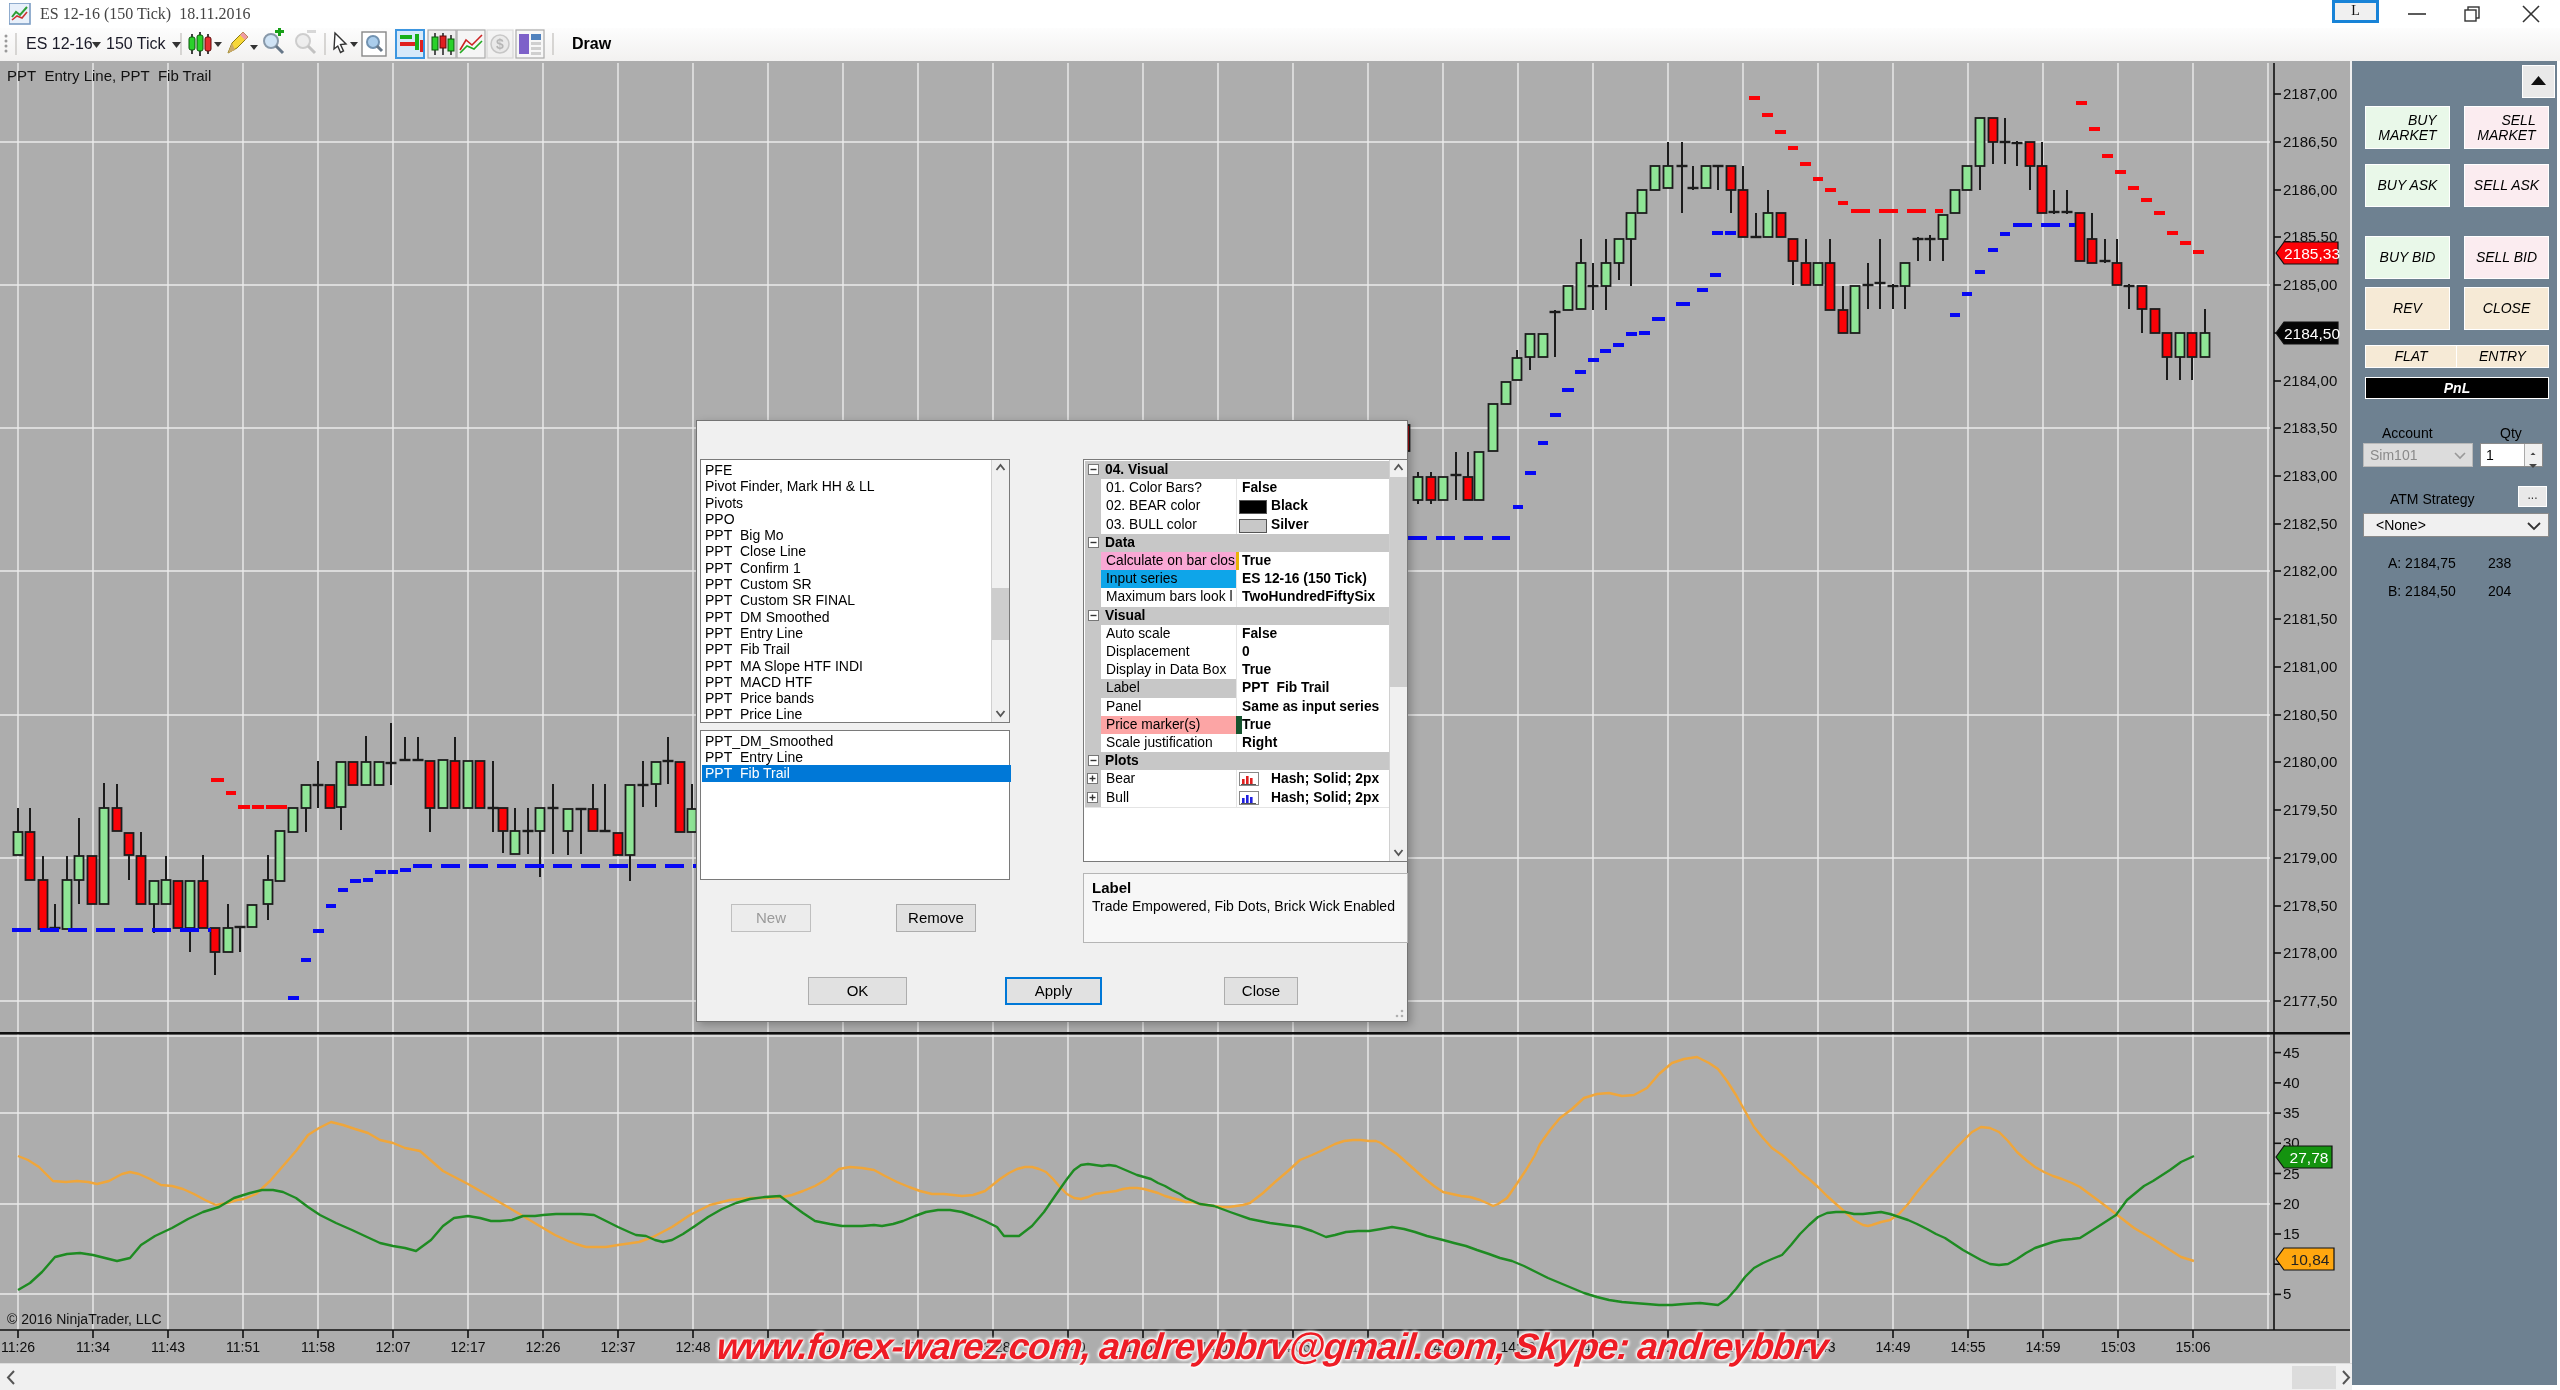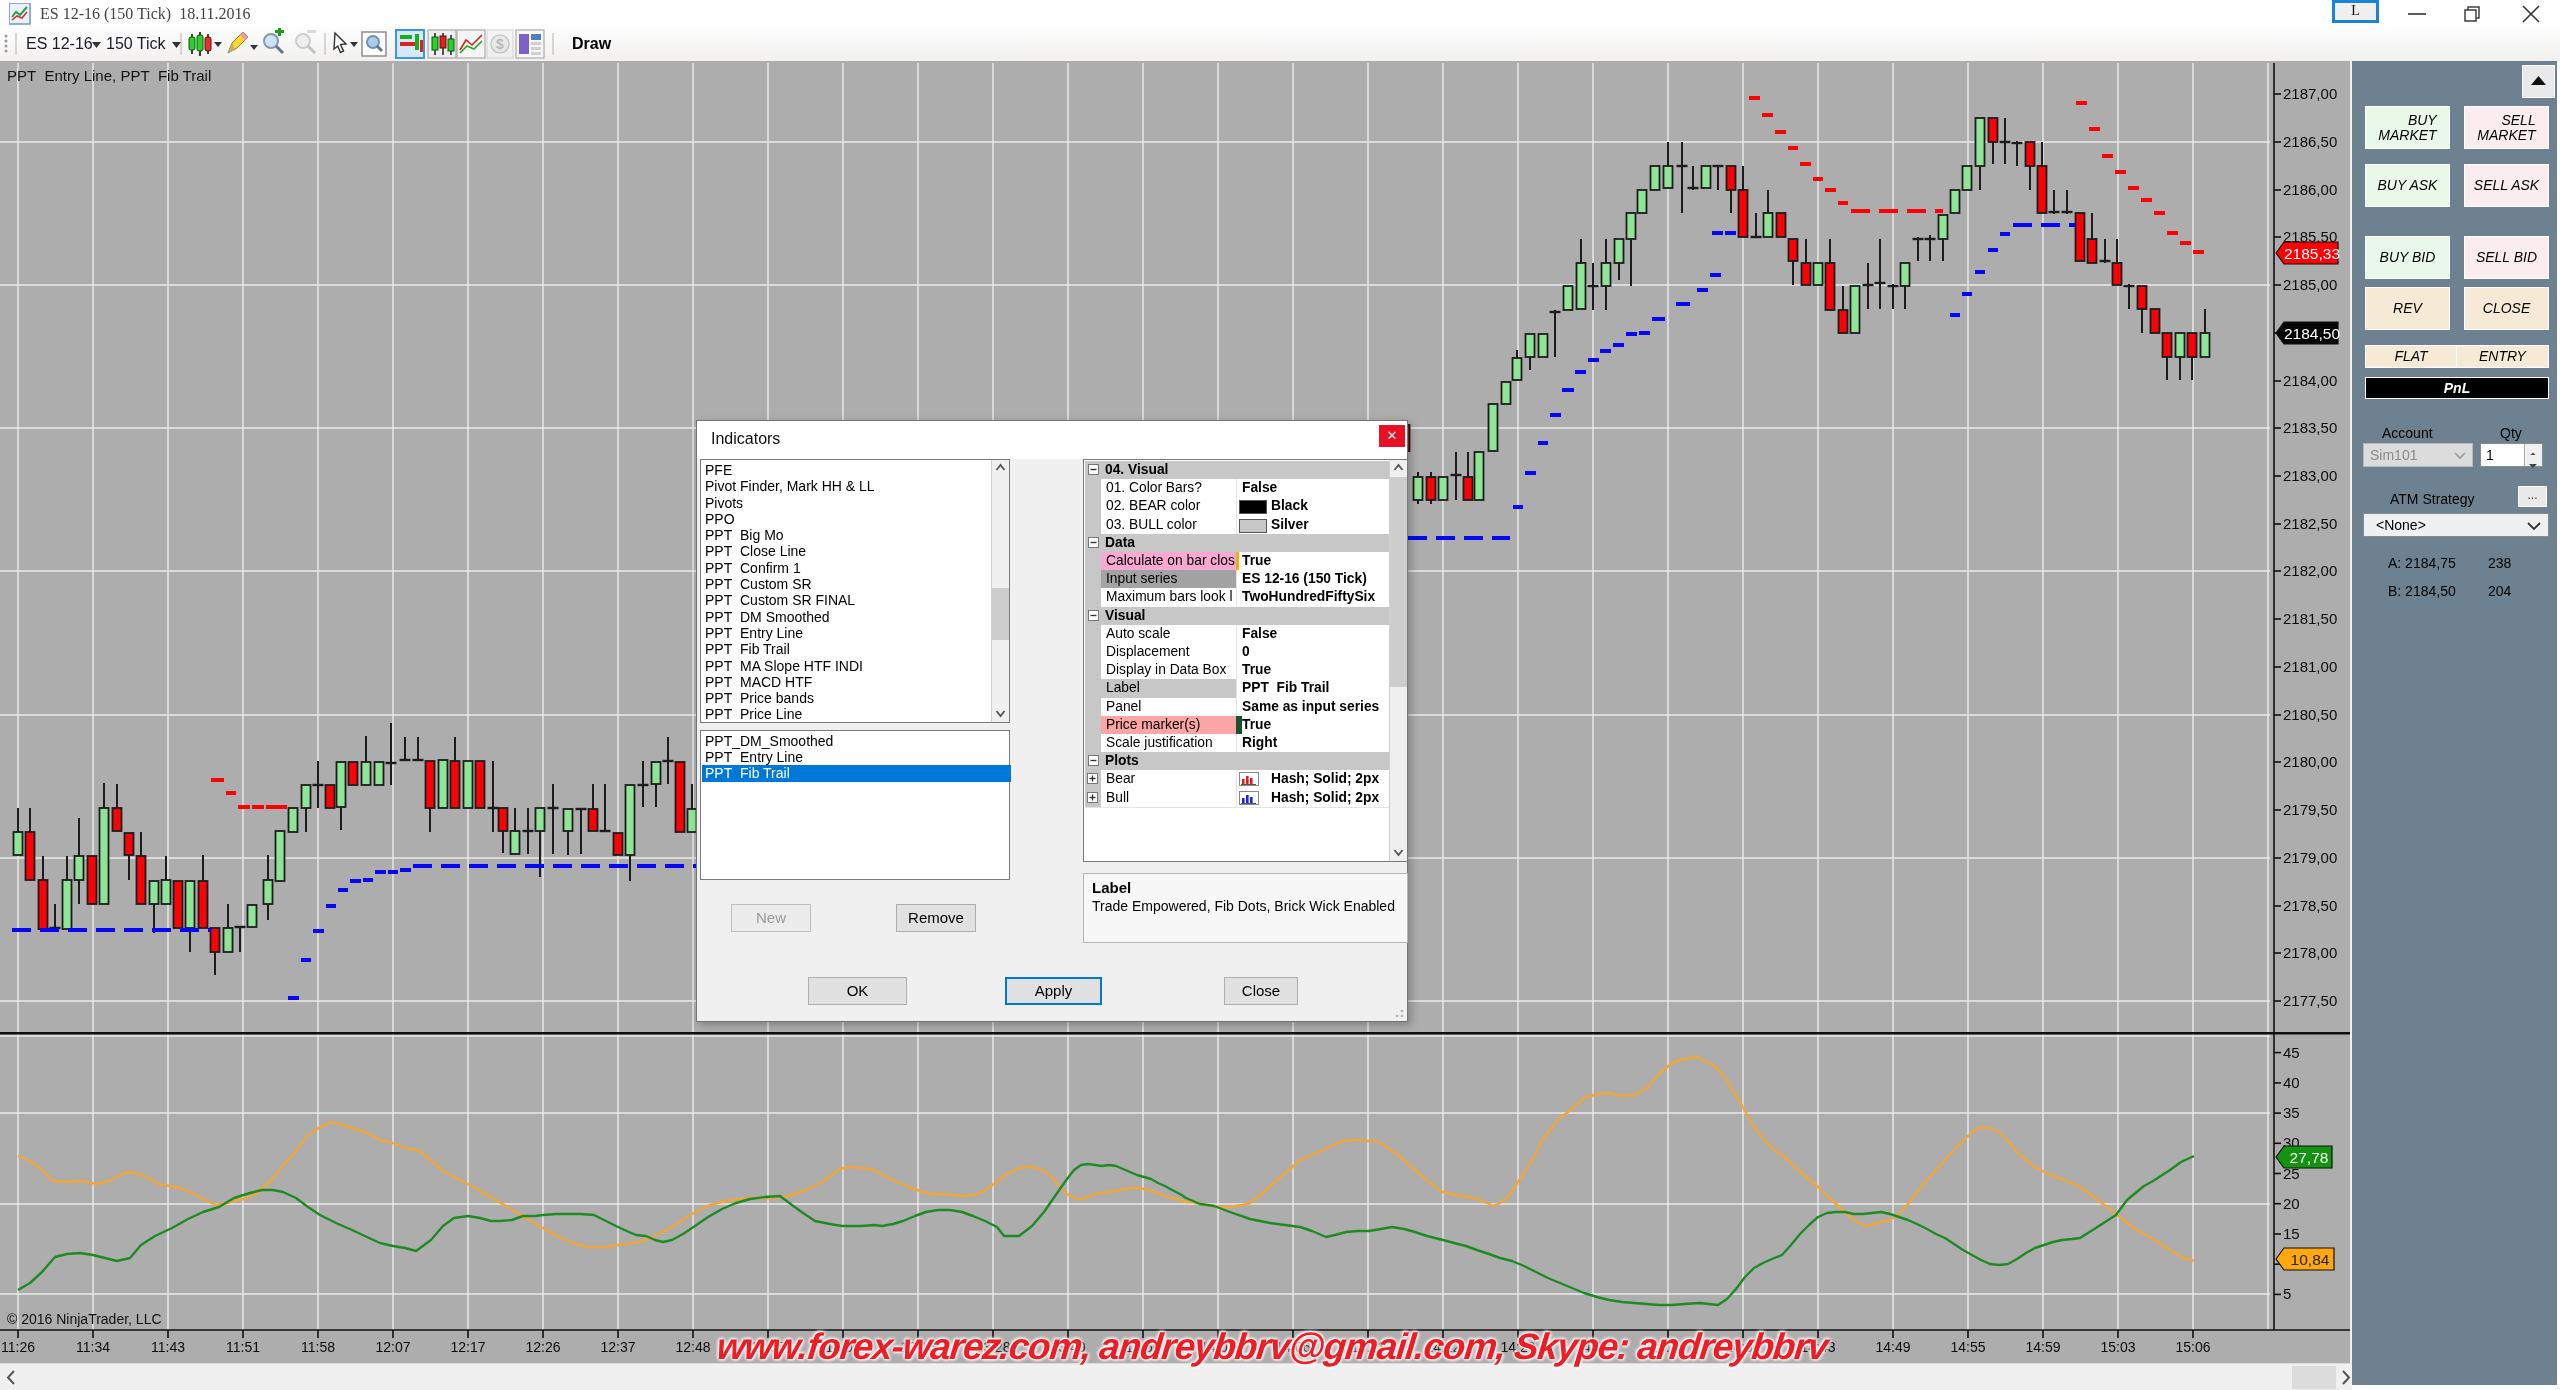--- a/index.html
+++ b/index.html
@@ -672,24 +672,20 @@
 <div id="hscroll">
   <svg width="20" height="27" style="position:absolute;left:2px;top:0">
       <path d="M12 7 L6 13.5 L12 20" fill="none" stroke="#555" stroke-width="2"></path>
     </svg>
   <div style="position:absolute;left:2292px;top:2px;width:44px;height:23px;background:#dcdcdc"></div>
   <svg width="20" height="27" style="position:absolute;left:2336px;top:0">
       <path d="M7 7 L13 13.5 L7 20" fill="none" stroke="#555" stroke-width="2"></path>
     </svg>
 </div>
 <div id="dialog">
-  <div style="position:absolute;left:0;top:0;width:710px;height:38px;background:#fff">
-    <span style="position:absolute;left:14px;top:9px;font-size:16px;color:#111">Indicators</span>
-    <div style="position:absolute;left:682px;top:4px;width:26px;height:22px;background:#e81123;color:#fff;text-align:center;font-size:13px;line-height:21px">✕</div>
-  </div>
 
   <div style="position:absolute;left:3px;top:38px;width:310px;height:264px;background:#fff;border:1px solid #7a7a7a;box-sizing:border-box;font-size:14px;color:#000;overflow:hidden">
     <div style="position:absolute;left:4px;top:2px;line-height:16.3px;white-space:pre">PFE
 Pivot Finder, Mark HH &amp; LL
 Pivots
 PPO
 PPT&nbsp;&nbsp;Big Mo
 PPT&nbsp;&nbsp;Close Line
 PPT&nbsp;&nbsp;Confirm 1
 PPT&nbsp;&nbsp;Custom SR
@@ -767,21 +763,21 @@
         <div style="position:absolute;left:0px;top:0px;width:16px;height:18.2px;background:#c7c7c7"></div>
         <div style="position:absolute;left:16px;top:0;width:135px;height:18.2px;background:#f9a8d4;border-right:3px solid #eab308;overflow:hidden">
           <span style="position:absolute;left:5px;top:1px;font-size:13.8px;white-space:nowrap">Calculate on bar clos</span>
         </div>
         <div style="position:absolute;left:152px;top:0;width:154px;height:18.2px;overflow:hidden">
           <span style="position:absolute;left:5px;top:1px;font-size:13.8px;font-weight:bold;white-space:nowrap">True</span>
         </div>
       </div>
       <div style="position:absolute;left:1px;top:110.2px;width:306px;height:18.2px;background:#fff;border-bottom:1px solid #e4e4e4">
         <div style="position:absolute;left:0px;top:0px;width:16px;height:18.2px;background:#c7c7c7"></div>
-        <div style="position:absolute;left:16px;top:0;width:135px;height:18.2px;background:#a3a3a3;border-right:1px solid #e4e4e4;overflow:hidden">
+        <div style="position:absolute;left:16px;top:0;width:135px;height:18.2px;background:#0ea5e9;border-right:1px solid #e4e4e4;overflow:hidden">
           <span style="position:absolute;left:5px;top:1px;font-size:13.8px;white-space:nowrap">Input series</span>
         </div>
         <div style="position:absolute;left:152px;top:0;width:154px;height:18.2px;overflow:hidden">
           <span style="position:absolute;left:5px;top:1px;font-size:13.8px;font-weight:bold;white-space:nowrap">ES 12-16 (150 Tick)</span>
         </div>
       </div>
       <div style="position:absolute;left:1px;top:128.4px;width:306px;height:18.2px;background:#fff;border-bottom:1px solid #e4e4e4">
         <div style="position:absolute;left:0px;top:0px;width:16px;height:18.2px;background:#c7c7c7"></div>
         <div style="position:absolute;left:16px;top:0;width:135px;height:18.2px;background:#fff;border-right:1px solid #e4e4e4;overflow:hidden">
           <span style="position:absolute;left:5px;top:1px;font-size:13.8px;white-space:nowrap">Maximum bars look l</span>

